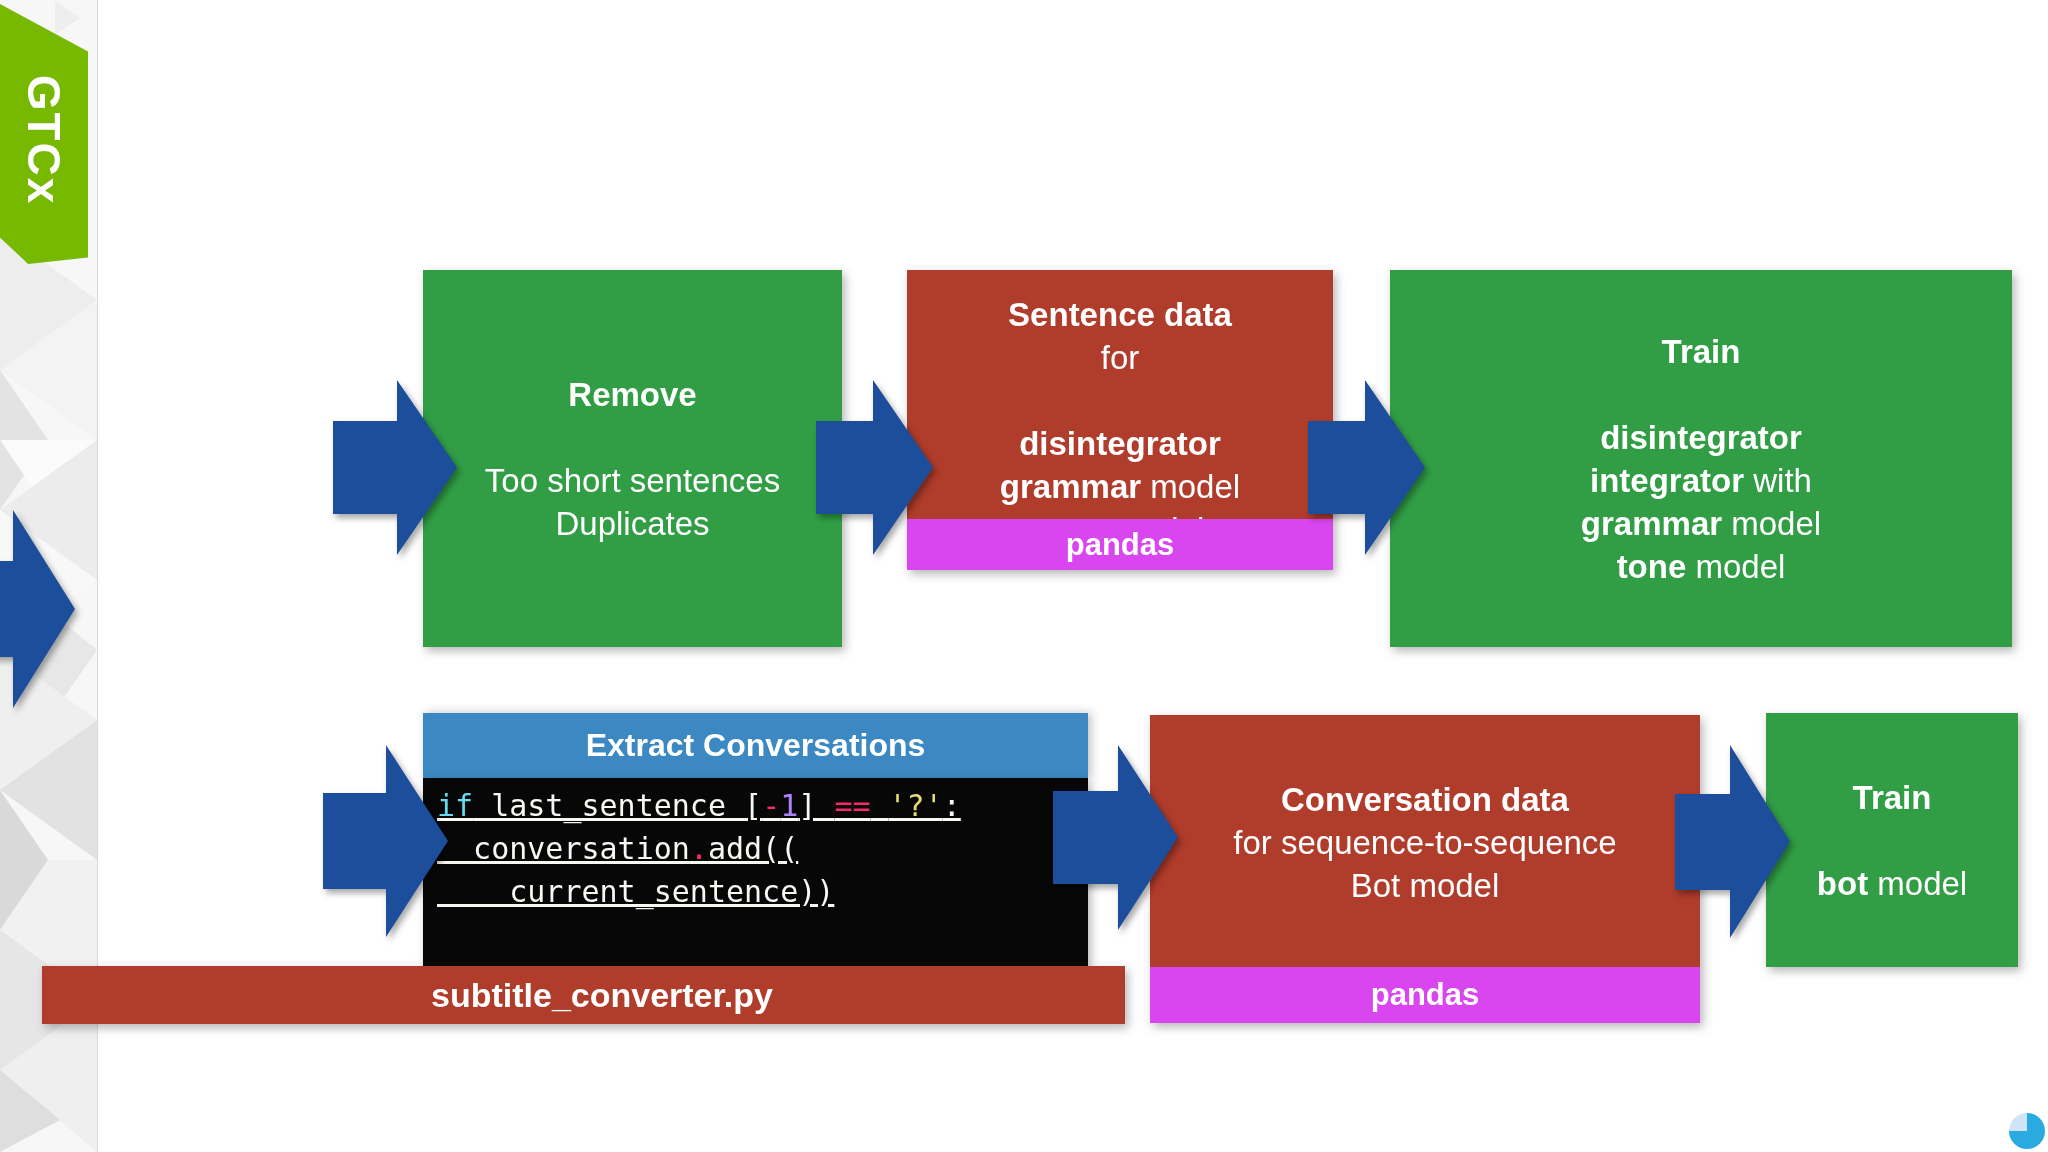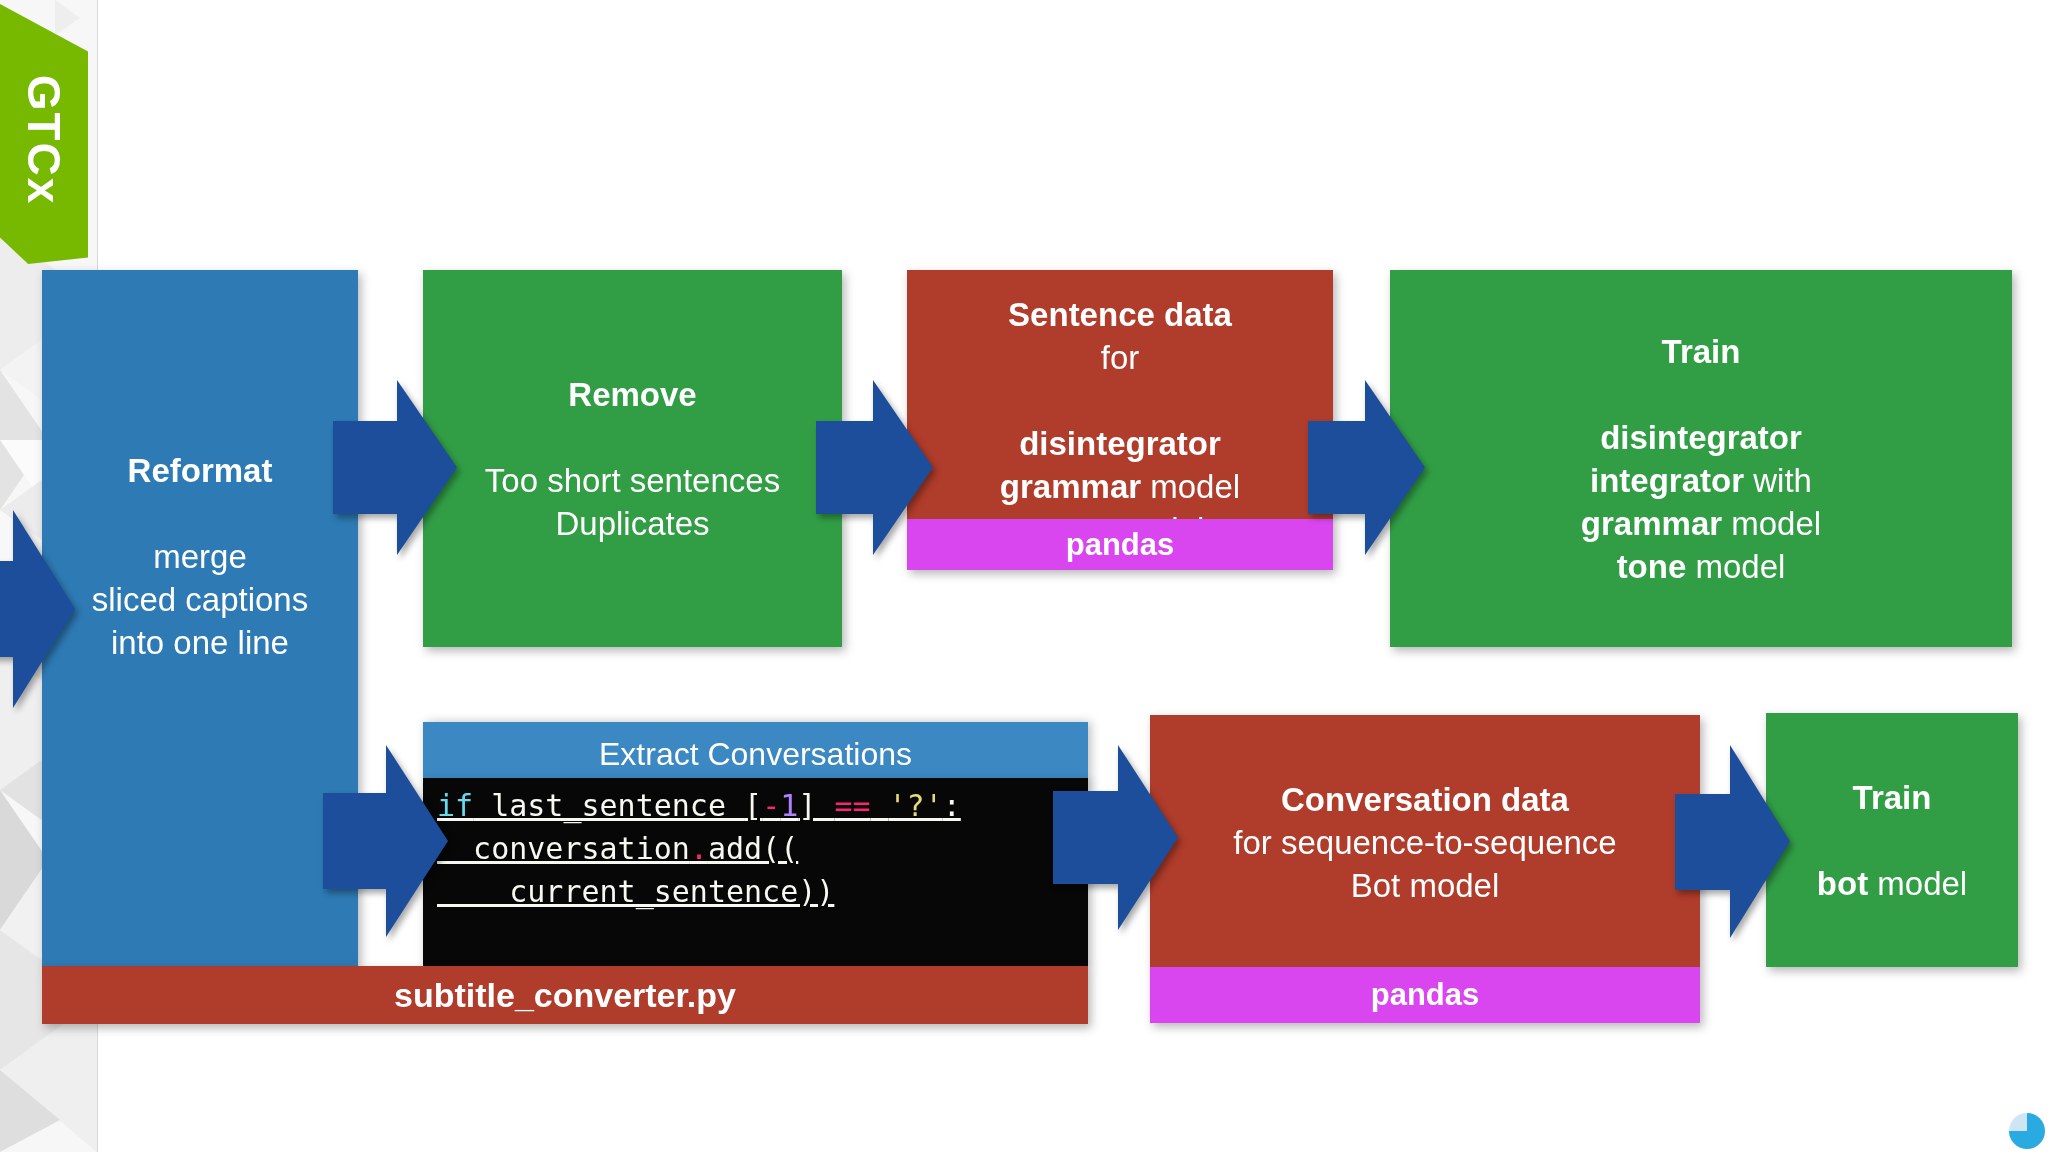--- a/index.html
+++ b/index.html
@@ -18,21 +18,21 @@
        color:#fff;text-align:center;box-shadow:3px 4px 9px rgba(50,50,50,.35);}
   .lines{position:relative;}
   .ln{font-size:33px;line-height:43px;font-weight:normal;white-space:pre;}
   .ln .b{font-weight:bold;}
   .bar{position:absolute;left:0;right:0;bottom:0;background:#d946ef;display:flex;
        align-items:center;justify-content:center;font-weight:bold;font-size:31px;color:#fff;}
   .blue{background:#2e7ab4;}
   .green{background:#319e46;}
   .red{background:#b03c2b;}
   .hdr{position:absolute;display:flex;align-items:center;justify-content:center;background:#3b88c2;
-       color:#fff;font-weight:normal;font-size:32px;box-shadow:3px 0 9px rgba(50,50,50,.3);margin-top:9px;}
+       color:#fff;font-weight:bold;font-size:32px;box-shadow:3px 0 9px rgba(50,50,50,.3);}
   .codeblock{position:absolute;background:#070707;color:#f8f8f2;
        font-family:"DejaVu Sans Mono",monospace;font-size:30px;line-height:43px;
        padding:6px 0 0 14px;box-sizing:border-box;box-shadow:3px 4px 9px rgba(50,50,50,.35);text-decoration:underline;}
   .code-ln{white-space:pre;}
   .tok-kw{color:#66d9ef;} .tok-op{color:#f92672;} .tok-num{color:#ae81ff;}
   .tok-str{color:#e6db74;} .tok-pl{color:#f8f8f2;}
   .filebar{position:absolute;background:#b03c2b;display:flex;align-items:center;justify-content:center;
        color:#fff;font-weight:bold;font-size:34px;box-shadow:3px 4px 9px rgba(50,50,50,.35);}
   .arrow{position:absolute;filter:drop-shadow(3px 4px 3px rgba(0,0,0,.35));}
   .arrow polygon{fill:#1c4e9c;}
@@ -61,29 +61,20 @@
     <polygon points="0,1070 97,1000 97,1152" fill="#efefef"></polygon>
     <polygon points="0,1070 60,1120 0,1152" fill="#dedede"></polygon>
     <polygon points="55,0 80,18 55,35" fill="#eeeeee"></polygon>
   </svg>
   <div class="strip-line"></div>
 
   <div class="ribbon">
     <span class="logo">GTCx</span>
   </div>
 
-  <div class="box blue" style="left:42px;top:270px;width:316px;height:696px;">
-    <div class="lines" style="top:-62px;">
-        <div class="ln"><span class="b">Reformat</span></div>
-        <div class="ln">&nbsp;</div>
-        <div class="ln"><span>merge</span></div>
-        <div class="ln"><span>sliced captions</span></div>
-        <div class="ln"><span>into one line</span></div>
-      </div>
-  </div>
 
   <div class="box green" style="left:423px;top:270px;width:419px;height:377px;">
     <div class="lines">
         <div class="ln"><span class="b">Remove</span></div>
         <div class="ln">&nbsp;</div>
         <div class="ln"><span>Too short sentences</span></div>
         <div class="ln"><span>Duplicates</span></div>
       </div>
   </div>
 
@@ -109,21 +100,21 @@
         <div class="ln"><span class="b">tone</span><span> model</span></div>
       </div>
   </div>
 
   <div class="hdr" style="left:423px;top:713px;width:665px;height:65px;">Extract Conversations</div>
   <div class="codeblock" style="left:423px;top:778px;width:665px;height:188px;">
       <div class="code-ln"><span class="tok-kw">if</span><span class="tok-pl"> last_sentence </span><span class="tok-pl">[</span><span class="tok-op">-</span><span class="tok-num">1</span><span class="tok-pl">] </span><span class="tok-op">==</span><span class="tok-pl"> </span><span class="tok-str">'?'</span><span class="tok-pl">:</span></div>
       <div class="code-ln"><span class="tok-pl">  conversation</span><span class="tok-op">.</span><span class="tok-pl">add((</span></div>
       <div class="code-ln"><span class="tok-pl">    current_sentence))</span></div>
     </div>
-  <div class="filebar" style="left:42px;top:966px;width:1046px;height:58px;">subtitle_converter.py</div>
+  <div class="filebar" style="left:42px;top:966px;width:1046px;height:58px;padding-left:37px;">subtitle_converter.py</div>
 
   <div class="box red" style="left:1150px;top:715px;width:550px;height:308px;">
     <div class="lines" style="top:-27px;text-align:center;">
         <div class="ln"><span class="b">Conversation data</span></div>
         <div class="ln"><span>for sequence-to-sequence</span></div>
         <div class="ln"><span>Bot model</span></div>
       </div>
     <div class="bar" style="height:56px;">pandas</div>
   </div>
 

